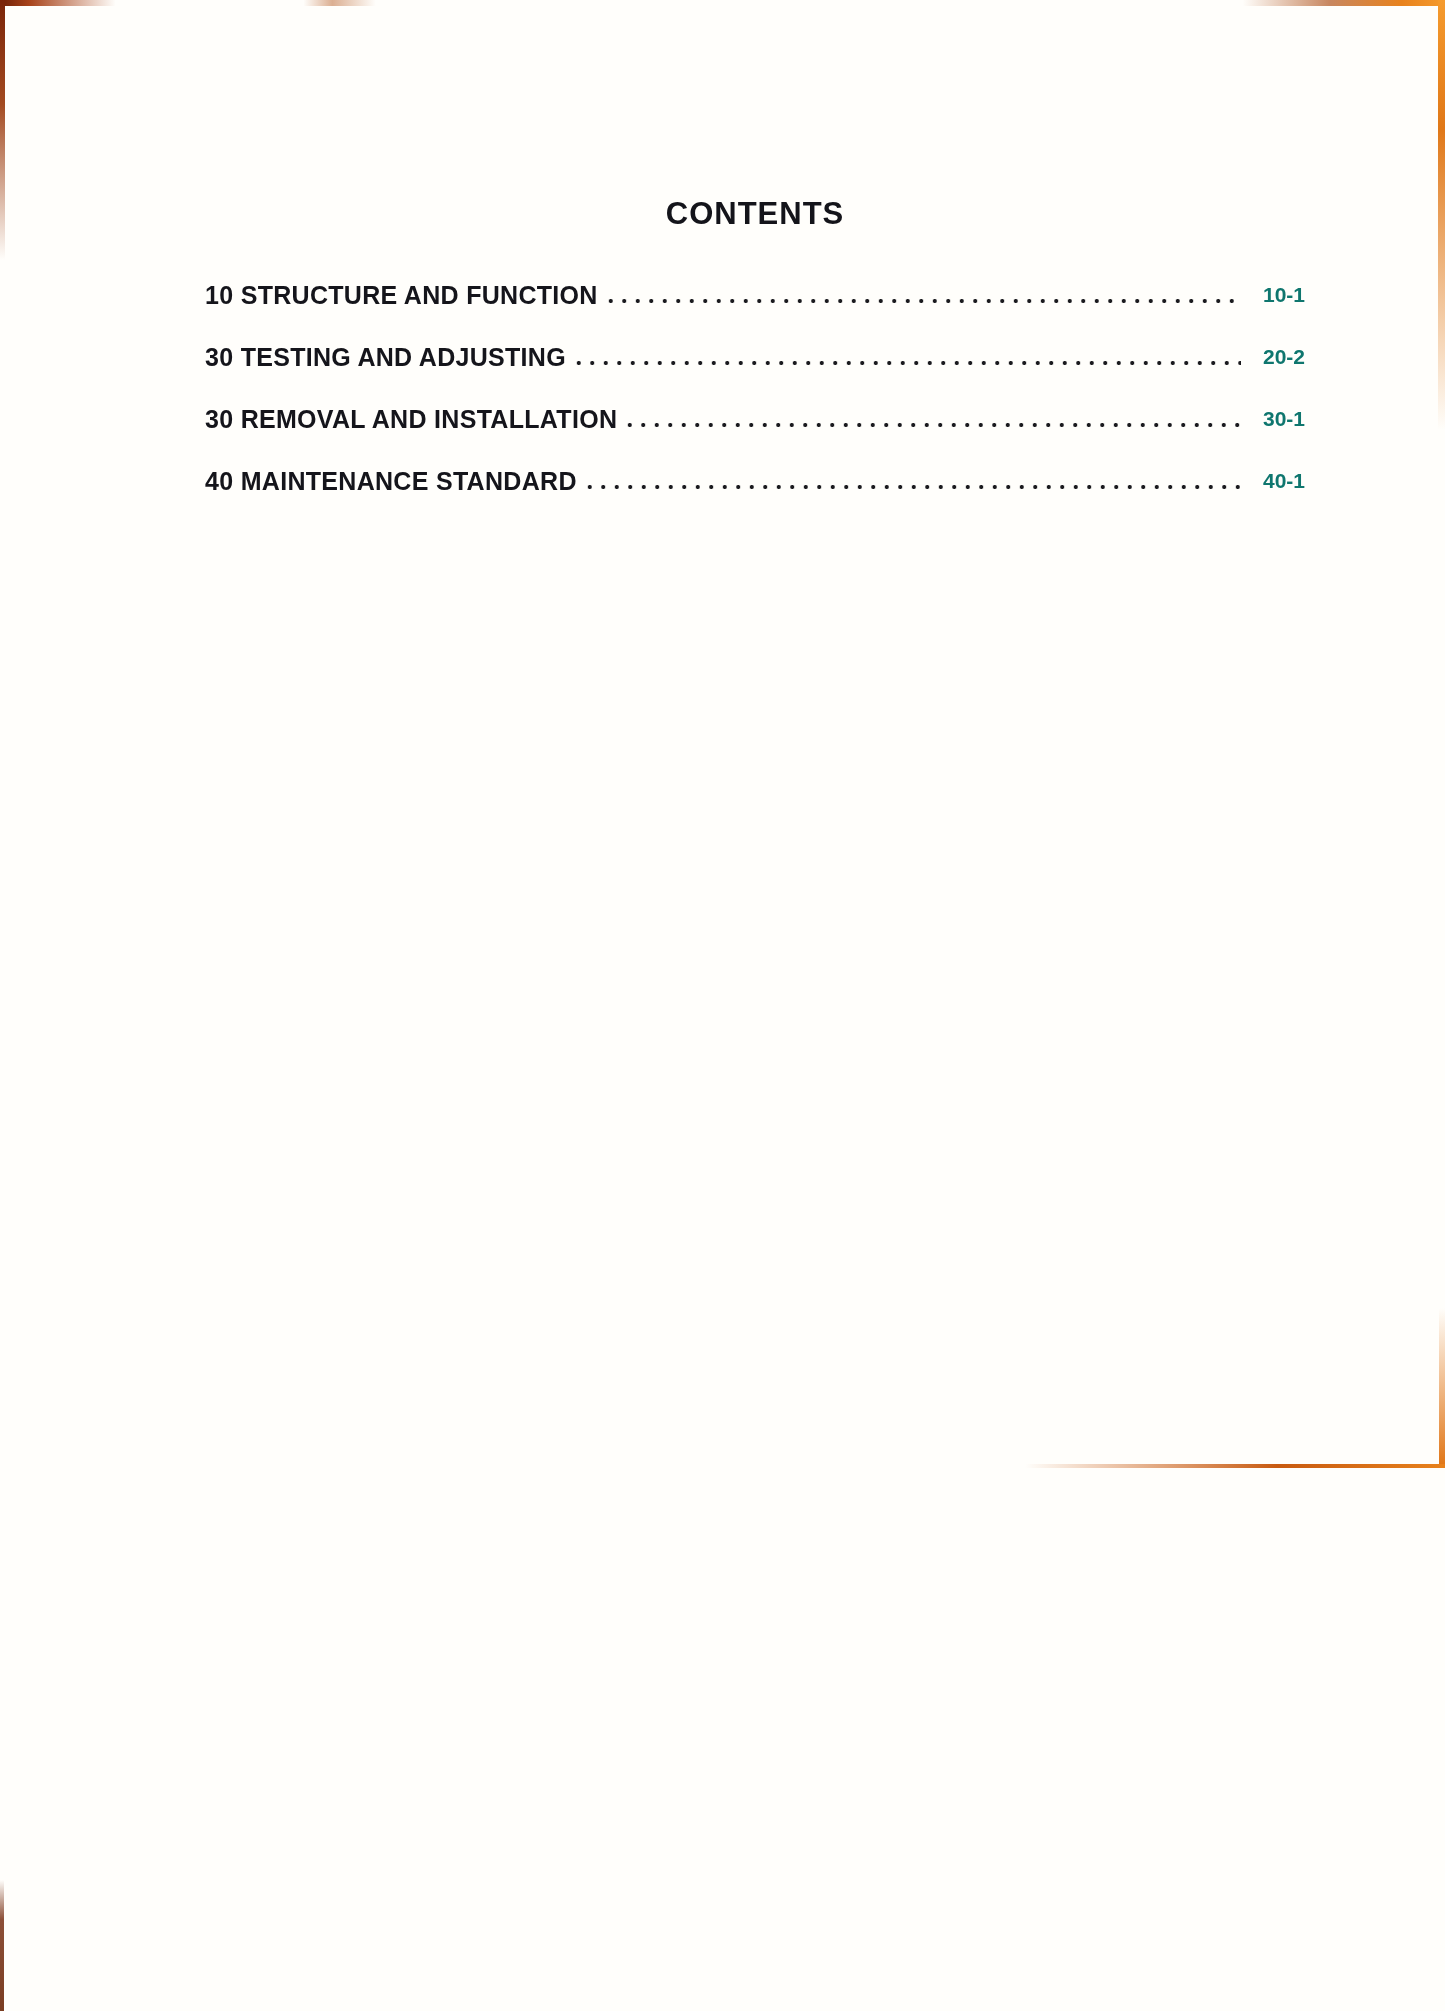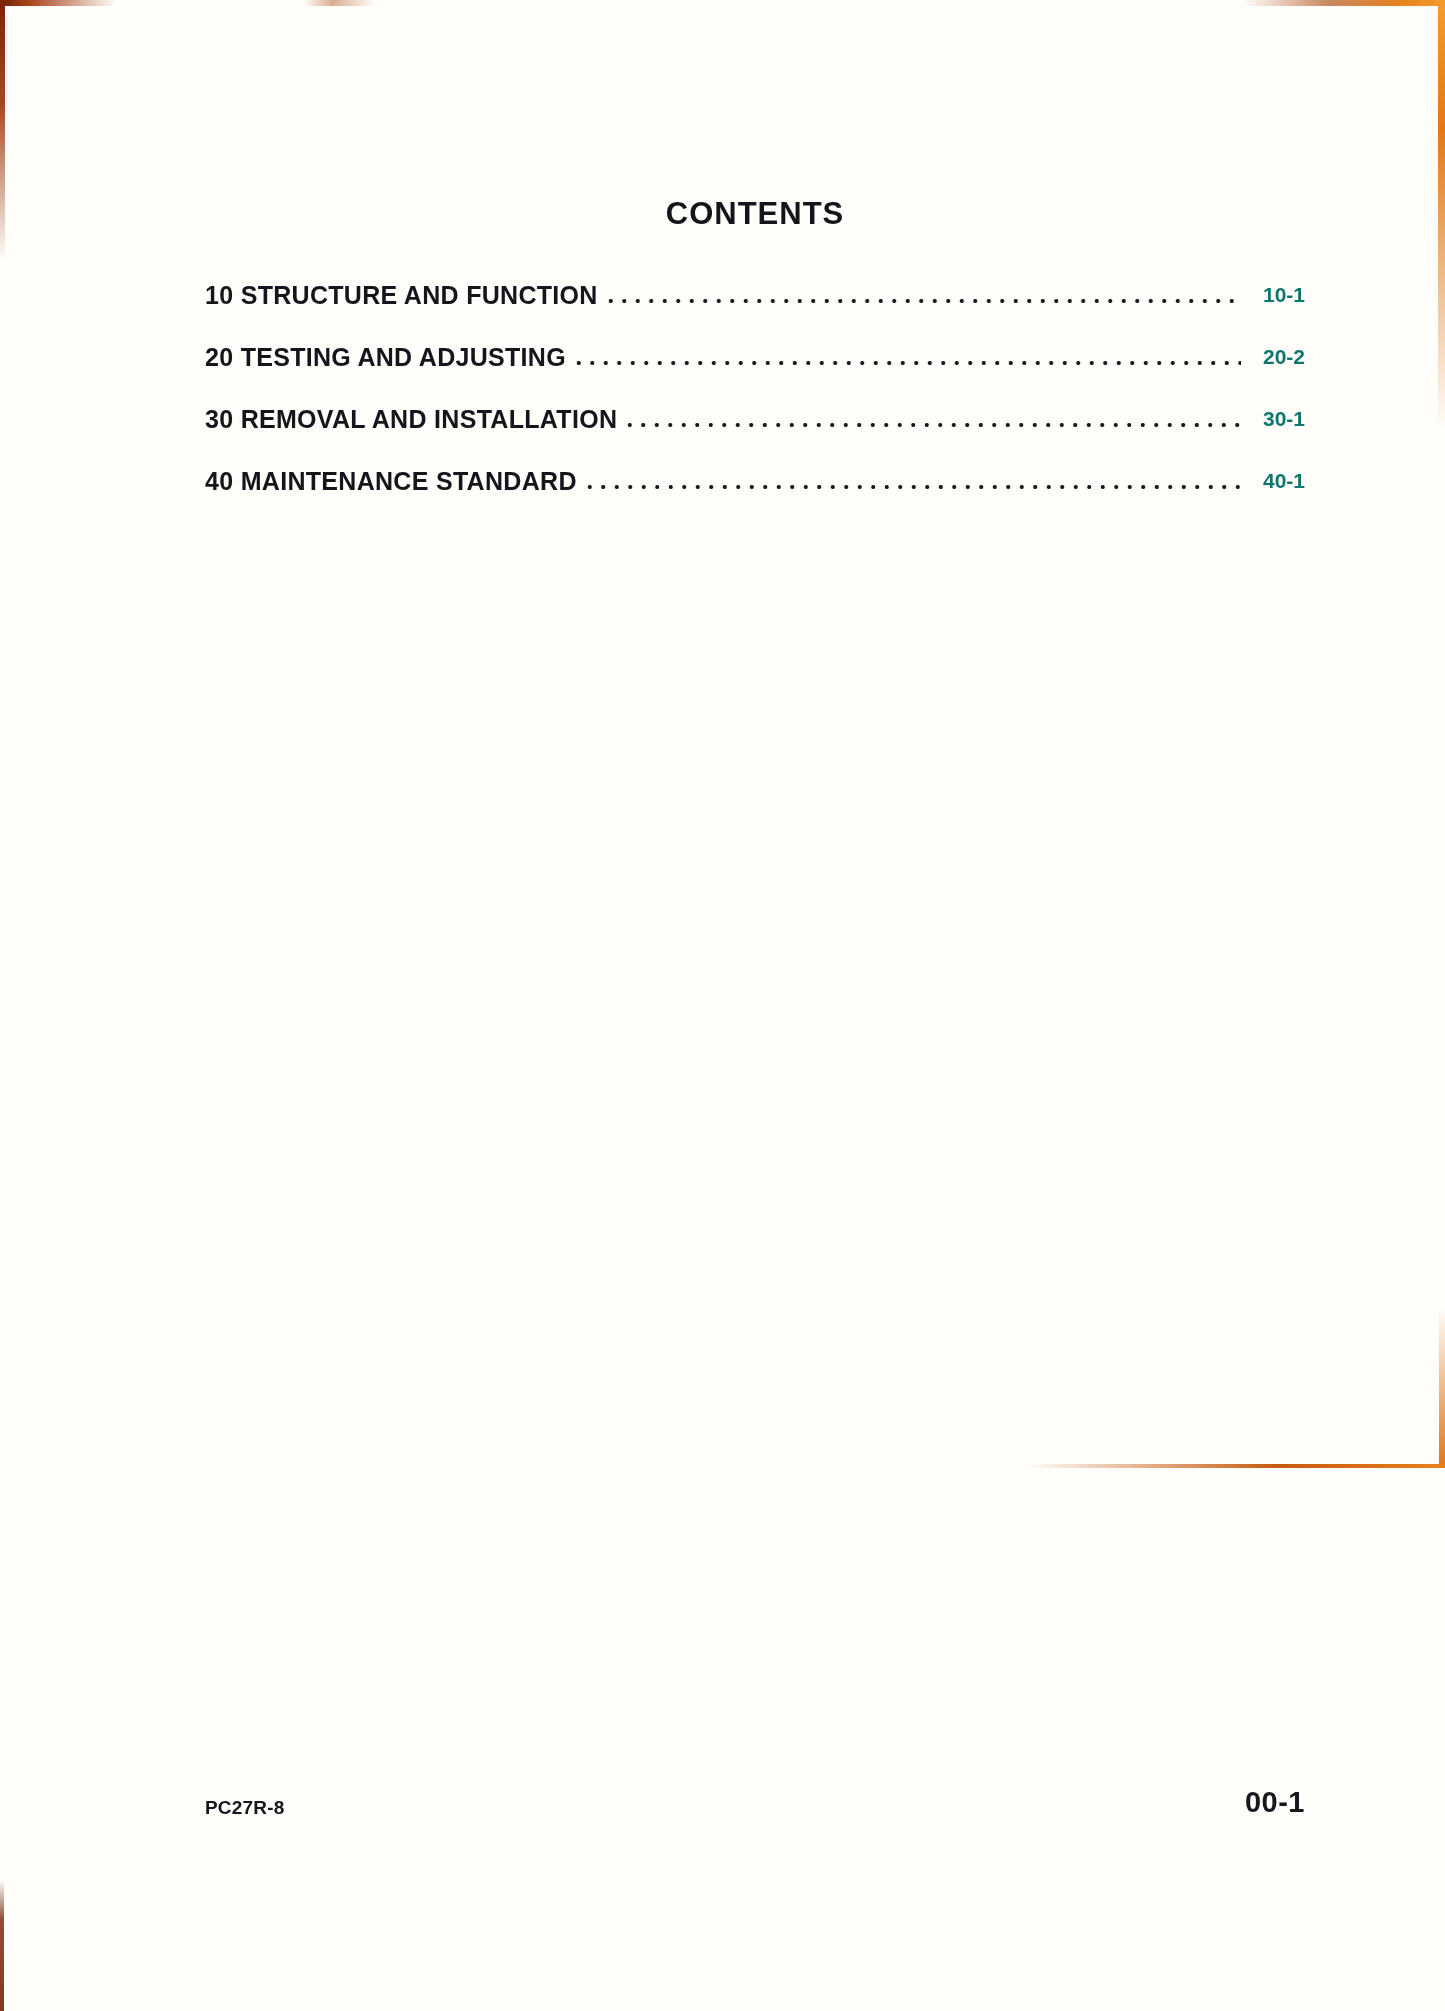--- a/index.html
+++ b/index.html
@@ -133,35 +133,31 @@
   <div class="content">
     <h1 class="doc-title">CONTENTS</h1>
 
     <div class="toc">
       <div class="toc-row">
         <span class="toc-label">10 STRUCTURE AND FUNCTION</span>
         <span class="toc-dots"></span>
         <span class="toc-page">10-1</span>
       </div>
       <div class="toc-row">
-        <span class="toc-label">20 TESTING AND ADJUSTING</span>
+        <span class="toc-label">30 TESTING AND ADJUSTING</span>
         <span class="toc-dots"></span>
         <span class="toc-page">20-2</span>
       </div>
       <div class="toc-row">
         <span class="toc-label">30 REMOVAL AND INSTALLATION</span>
         <span class="toc-dots"></span>
         <span class="toc-page">30-1</span>
       </div>
       <div class="toc-row">
         <span class="toc-label">40 MAINTENANCE STANDARD</span>
         <span class="toc-dots"></span>
         <span class="toc-page">40-1</span>
       </div>
     </div>
   </div>
 
-  <div class="footer">
-    <span class="footer-model">PC27R-8</span>
-    <span class="footer-page">00-1</span>
-  </div>
 
 </div>
 
 </body></html>

